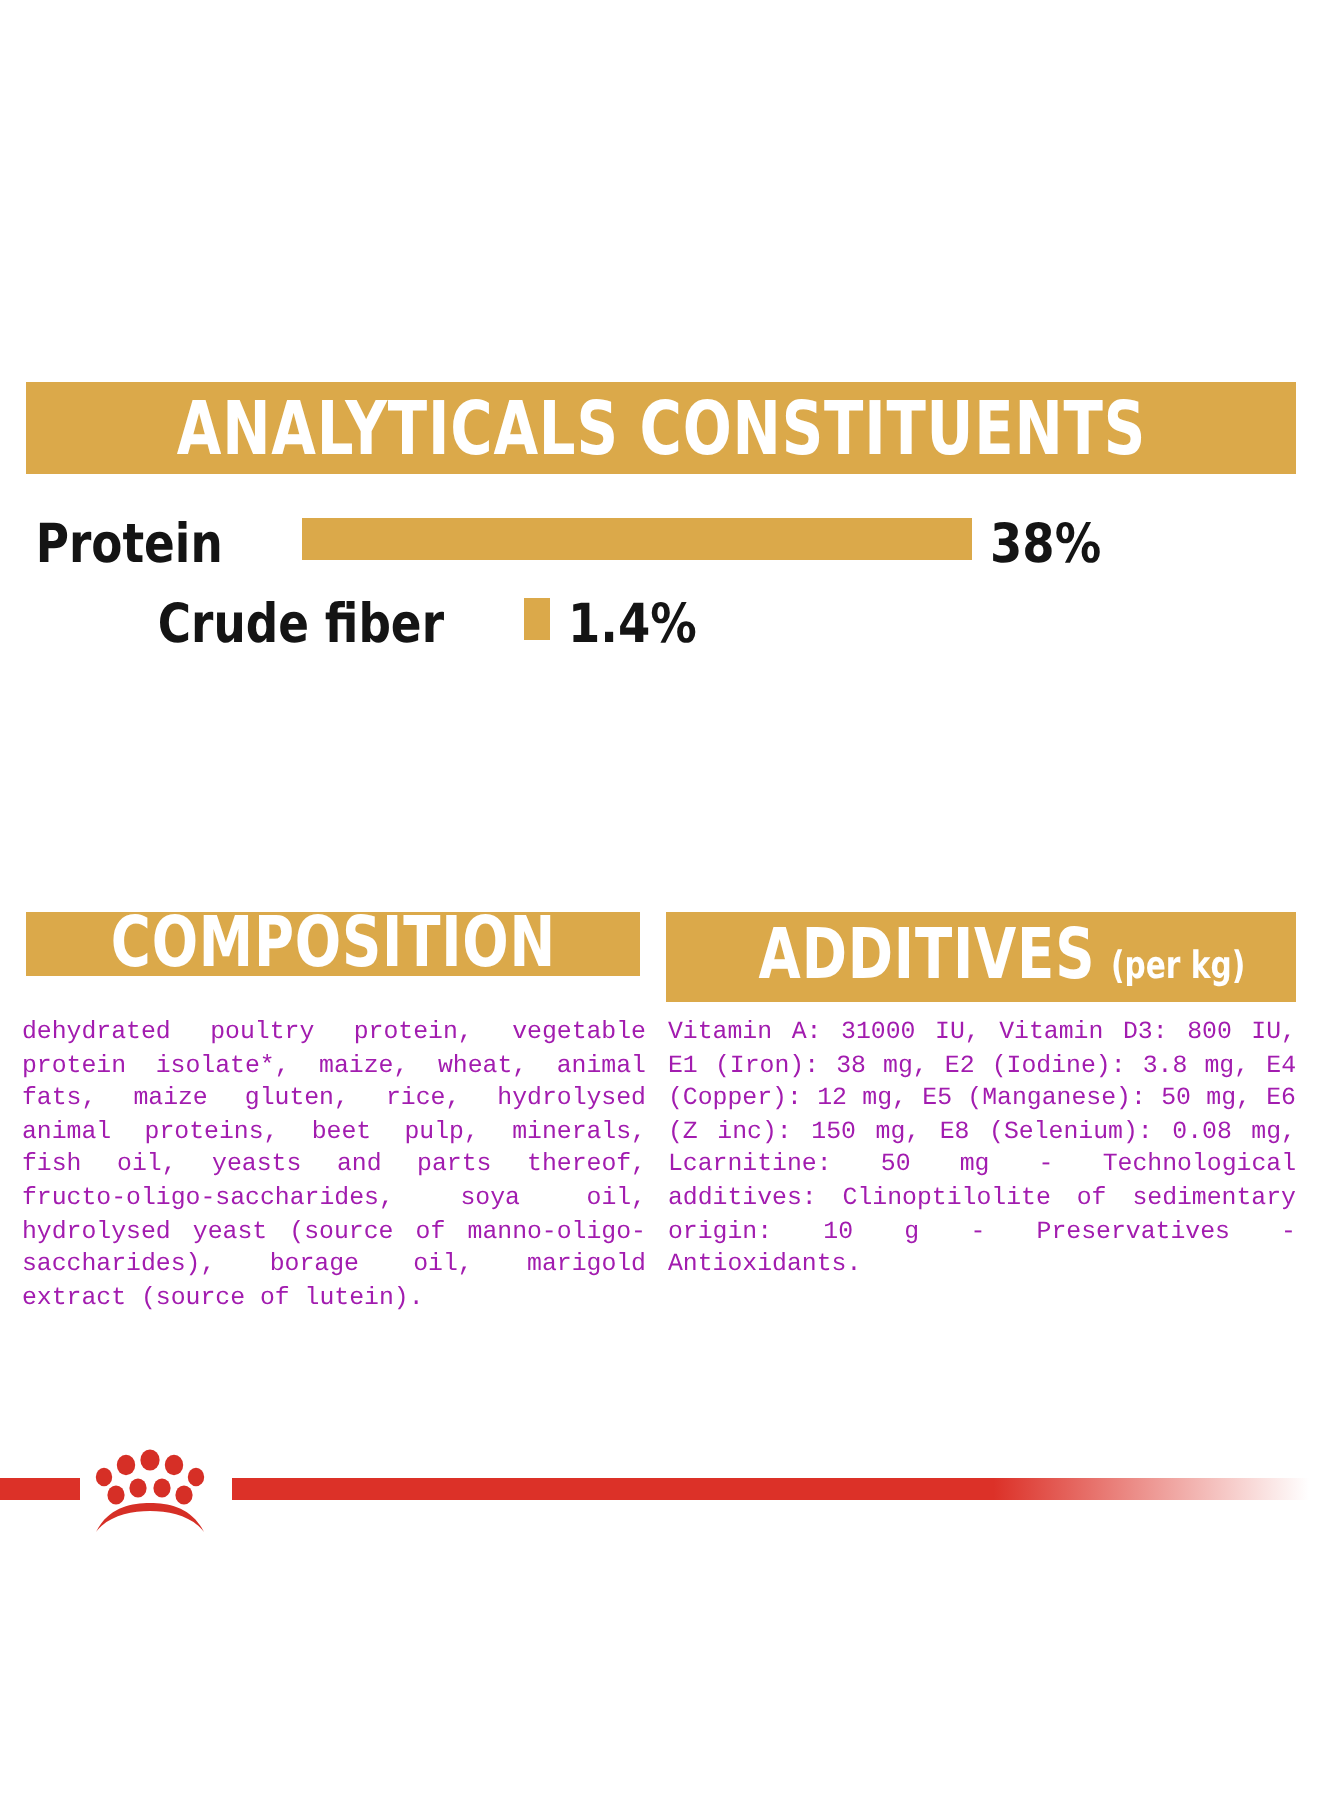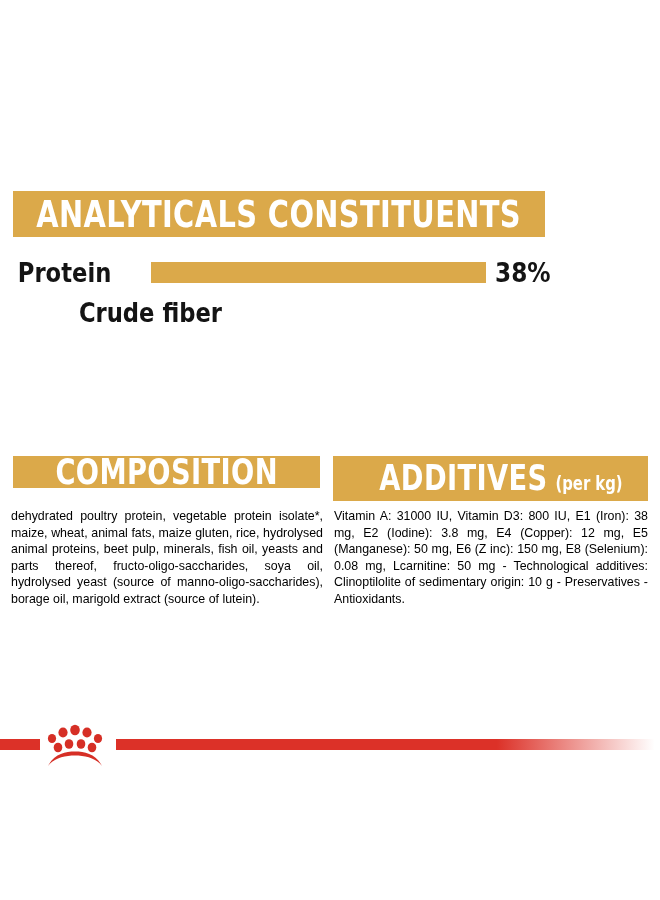--- a/index.html
+++ b/index.html
@@ -32,21 +32,21 @@
     letter-spacing: 0.5px;
     transform: scaleX(0.78);
     transform-origin: center center;
     white-space: nowrap;
     line-height: 1;
   }
 
   #analyticals-banner {
     left: 13px;
     top: 191px;
-    width: 532px;
+    width: 635px;
     height: 46px;
   }
   #analyticals-banner .banner-title {
     font-size: 37px;
   }
 
   #composition-banner {
     left: 13px;
     top: 456px;
     width: 307px;
@@ -107,21 +107,21 @@
     font-weight: bold;
     font-size: 27px;
     color: #141414;
     transform: scaleX(0.84);
     transform-origin: right center;
     white-space: nowrap;
     line-height: 1;
   }
   .chart-bar-wrap {
     display: flex;
-    align-items: center;
+    align-items: flex-start;
     margin-left: 26px;
     padding-left: 14px;
   }
   .chart-bar {
     background: #dba94a;
     height: 21px;
   }
   .chart-value {
     font-family: "DejaVu Sans", sans-serif;
     font-weight: bold;
@@ -131,24 +131,24 @@
     transform: scaleX(0.86);
     transform-origin: left center;
     white-space: nowrap;
     line-height: 1;
   }
 
   
   .text-col {
     position: absolute;
     top: 508px;
-    font-family: Liberation Sans, sans-serif;
+    font-family: Liberation Mono, monospace;
     font-size: 12.4px;
     line-height: 16.6px;
-    color: #000000;
+    color: #a21caf;
     text-align: justify;
     text-align-last: left;
     box-sizing: border-box;
   }
   #composition-text {
     left: 11px;
     width: 312px;
   }
   #additives-text {
     left: 334px;
@@ -193,20 +193,24 @@
     <div class="chart-label">Protein</div>
     <div class="chart-bar-wrap">
       <div class="chart-bar" style="width: 335px;"></div>
       <div class="chart-value">38%</div>
     </div>
   </div>
 
 
   <div class="chart-row">
     <div class="chart-label">Crude fiber</div>
+    <div class="chart-bar-wrap">
+      <div class="chart-bar" style="width: 13px;"></div>
+      <div class="chart-value">1.4%</div>
+    </div>
   </div>
 
 </div>
 
 <div class="banner" id="composition-banner">
   <div class="banner-title">COMPOSITION</div>
 </div>
 <div class="text-col" id="composition-text">dehydrated poultry protein, vegetable protein isolate*, maize, wheat, animal fats, maize gluten, rice, hydrolysed animal proteins, beet pulp, minerals, fish oil, yeasts and parts thereof, fructo-oligo-saccharides, soya oil, hydrolysed yeast (source of manno-oligo-saccharides), borage oil, marigold extract (source of lutein).</div>
 
 <div class="banner" id="additives-banner">

